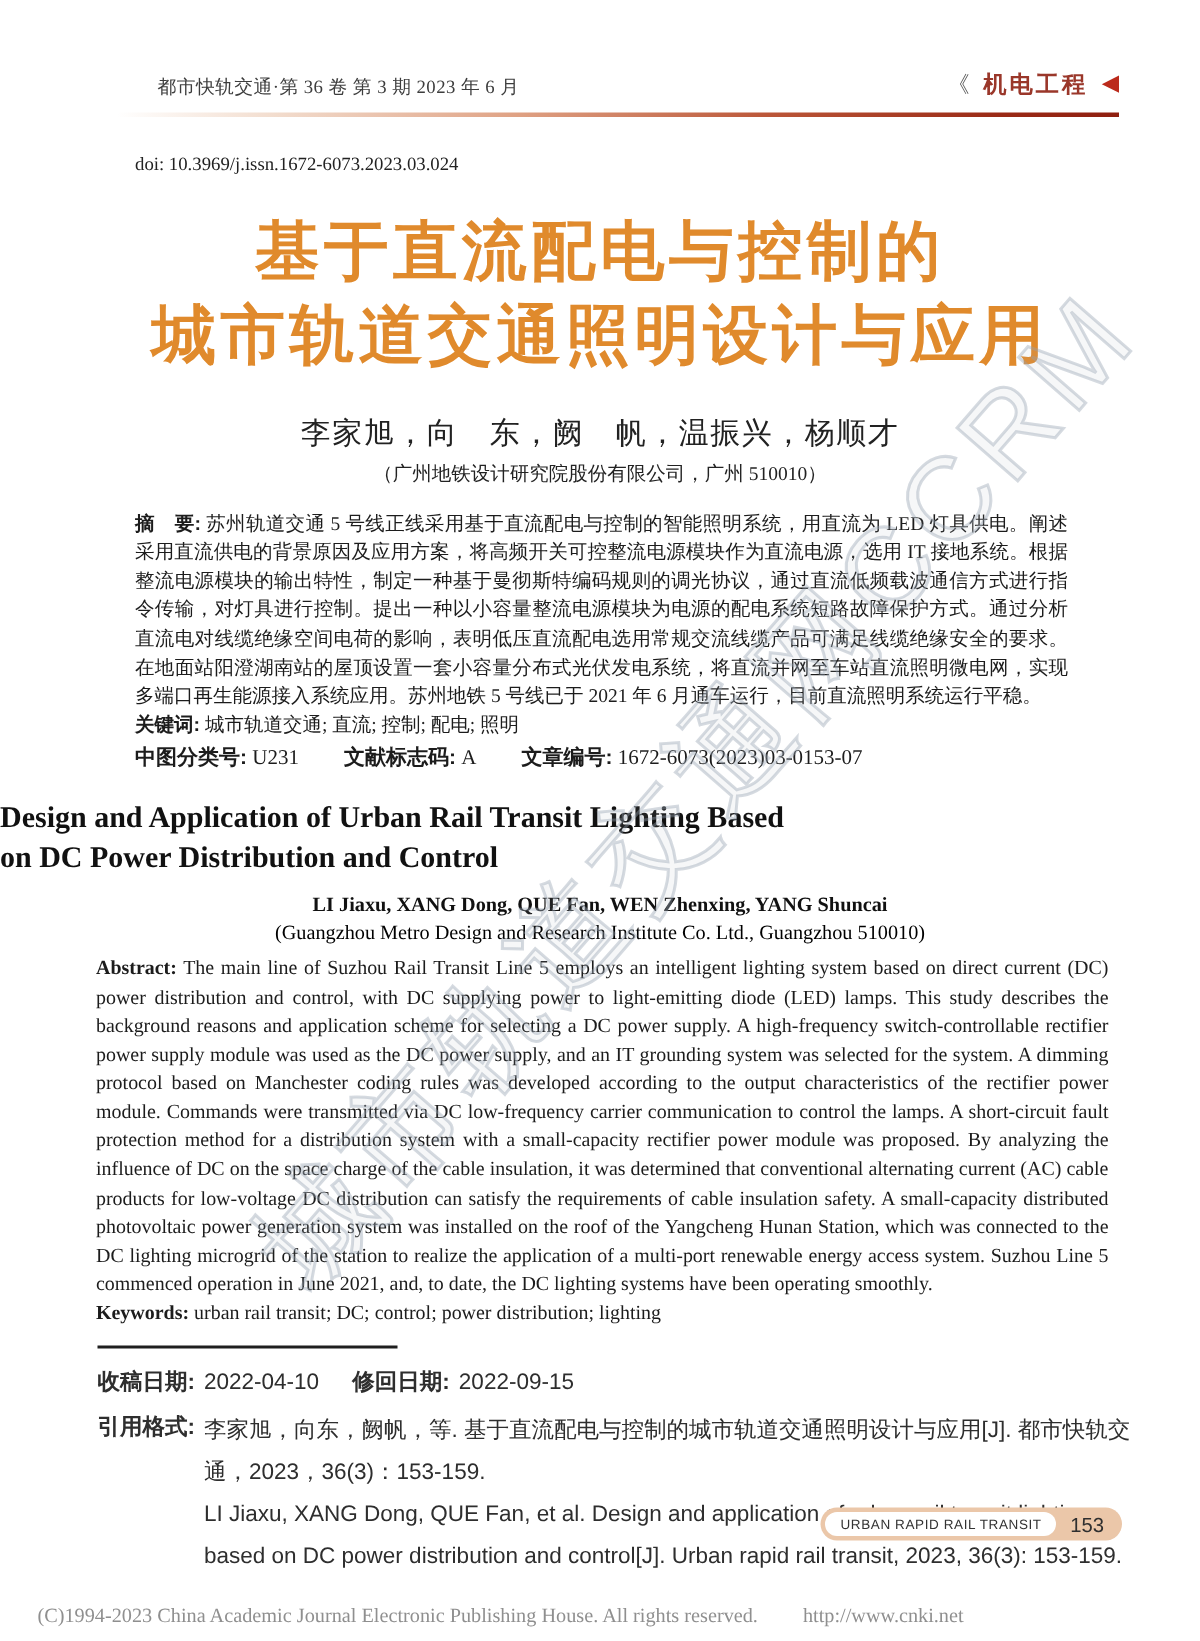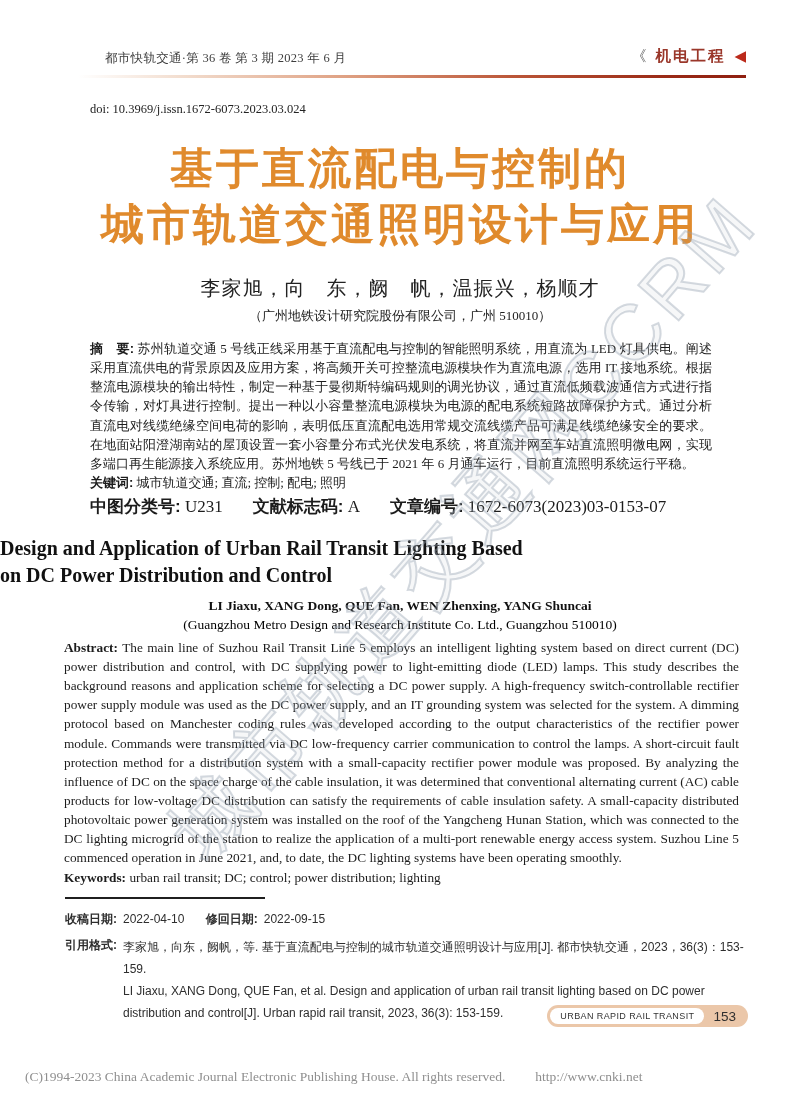--- a/index.html
+++ b/index.html
@@ -82,21 +82,21 @@
   }
   .abstract-cn { margin-top: 14px; }
   .cn-label {
     font-family: "Liberation Sans", "DejaVu Sans", sans-serif;
     font-weight: bold;
   }
   .class-line {
     margin: 1px 88px 0 90px;
     display: flex;
     gap: 30px;
-    font-size: 17px;
+    font-size: 14px;
     line-height: 1.48;
   }
   .class-item { white-space: nowrap; }
 
   
   .title-en {
     margin-top: 16px;
     text-align: left;
     font-size: 20px;
     font-weight: bold;
@@ -117,21 +117,21 @@
   }
   .abstract-en { margin-top: 5px; }
 
   
   .footnotes {
     position: absolute;
     left: 65px;
     right: 40px;
     top: 897px;
     font-family: "Liberation Sans", "DejaVu Sans", sans-serif;
-    font-size: 12px;
+    font-size: 15px;
     color: #2e2e2e;
     z-index: 2;
   }
   .fn-rule { width: 200px; height: 2px; background: #1f1f1f; margin-bottom: 11px; }
   .fn-line { margin-bottom: 7px; line-height: 1.55; }
   .fn-label { font-weight: bold; margin-right: 6px; white-space: nowrap; }
   .fn-gap { margin-left: 18px; }
   .fn-row { display: flex; align-items: flex-start; }
   .fn-content { flex: 1; }
   .cite-line { display: block; line-height: 1.85; }

